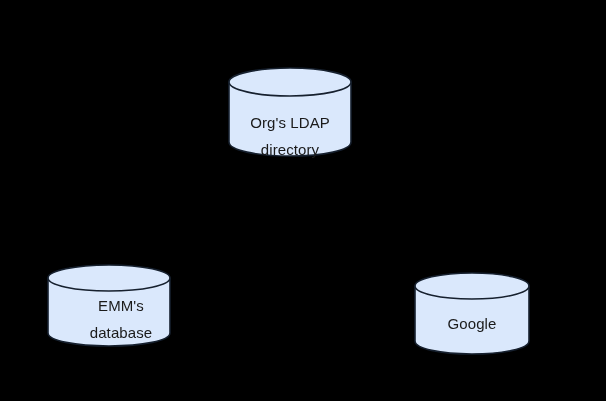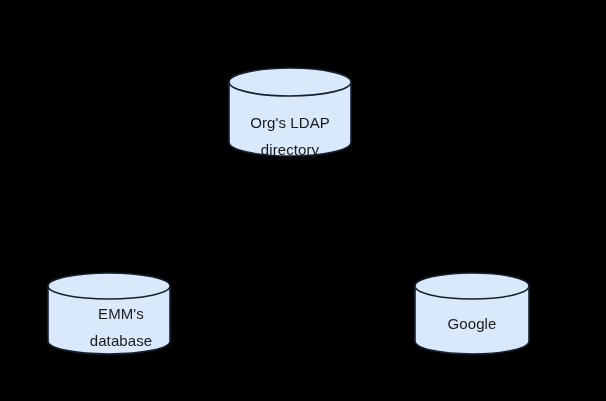--- a/index.html
+++ b/index.html
@@ -61,21 +61,21 @@
 
   <div class="db-node" id="node-ldap" style="left:228px; top:67px; width:124px; height:90px;">
     <svg width="124" height="90" viewBox="0 0 124 90">
       <path d="M 1 15 L 1 75 C 1 83.3 28.7 89 62 89 C 95.3 89 123 83.3 123 75 L 123 15 Z" fill="#dae8fc" stroke="#16202e" stroke-width="1.6" stroke-linejoin="round"></path>
       <ellipse cx="62" cy="15" rx="61" ry="14" fill="#dae8fc" stroke="#16202e" stroke-width="1.6"></ellipse>
     </svg>
     <div class="db-label">Org's LDAP
 directory</div>
   </div>
 
-  <div class="db-node" id="node-emm" style="left:47px; top:272px; width:148px; height:83px;">
+  <div class="db-node" id="node-emm" style="left:47px; top:264px; width:148px; height:83px;">
     <svg width="124" height="83" viewBox="0 0 124 83">
       <path d="M 1 14 L 1 69 C 1 76.7 28.7 82 62 82 C 95.3 82 123 76.7 123 69 L 123 14 Z" fill="#dae8fc" stroke="#16202e" stroke-width="1.6" stroke-linejoin="round"></path>
       <ellipse cx="62" cy="14" rx="61" ry="13" fill="#dae8fc" stroke="#16202e" stroke-width="1.6"></ellipse>
     </svg>
     <div class="db-label">EMM's
 database</div>
   </div>
 
   <div class="db-node" id="node-google" style="left:414px; top:272px; width:116px; height:83px;">
     <svg width="116" height="83" viewBox="0 0 116 83">

